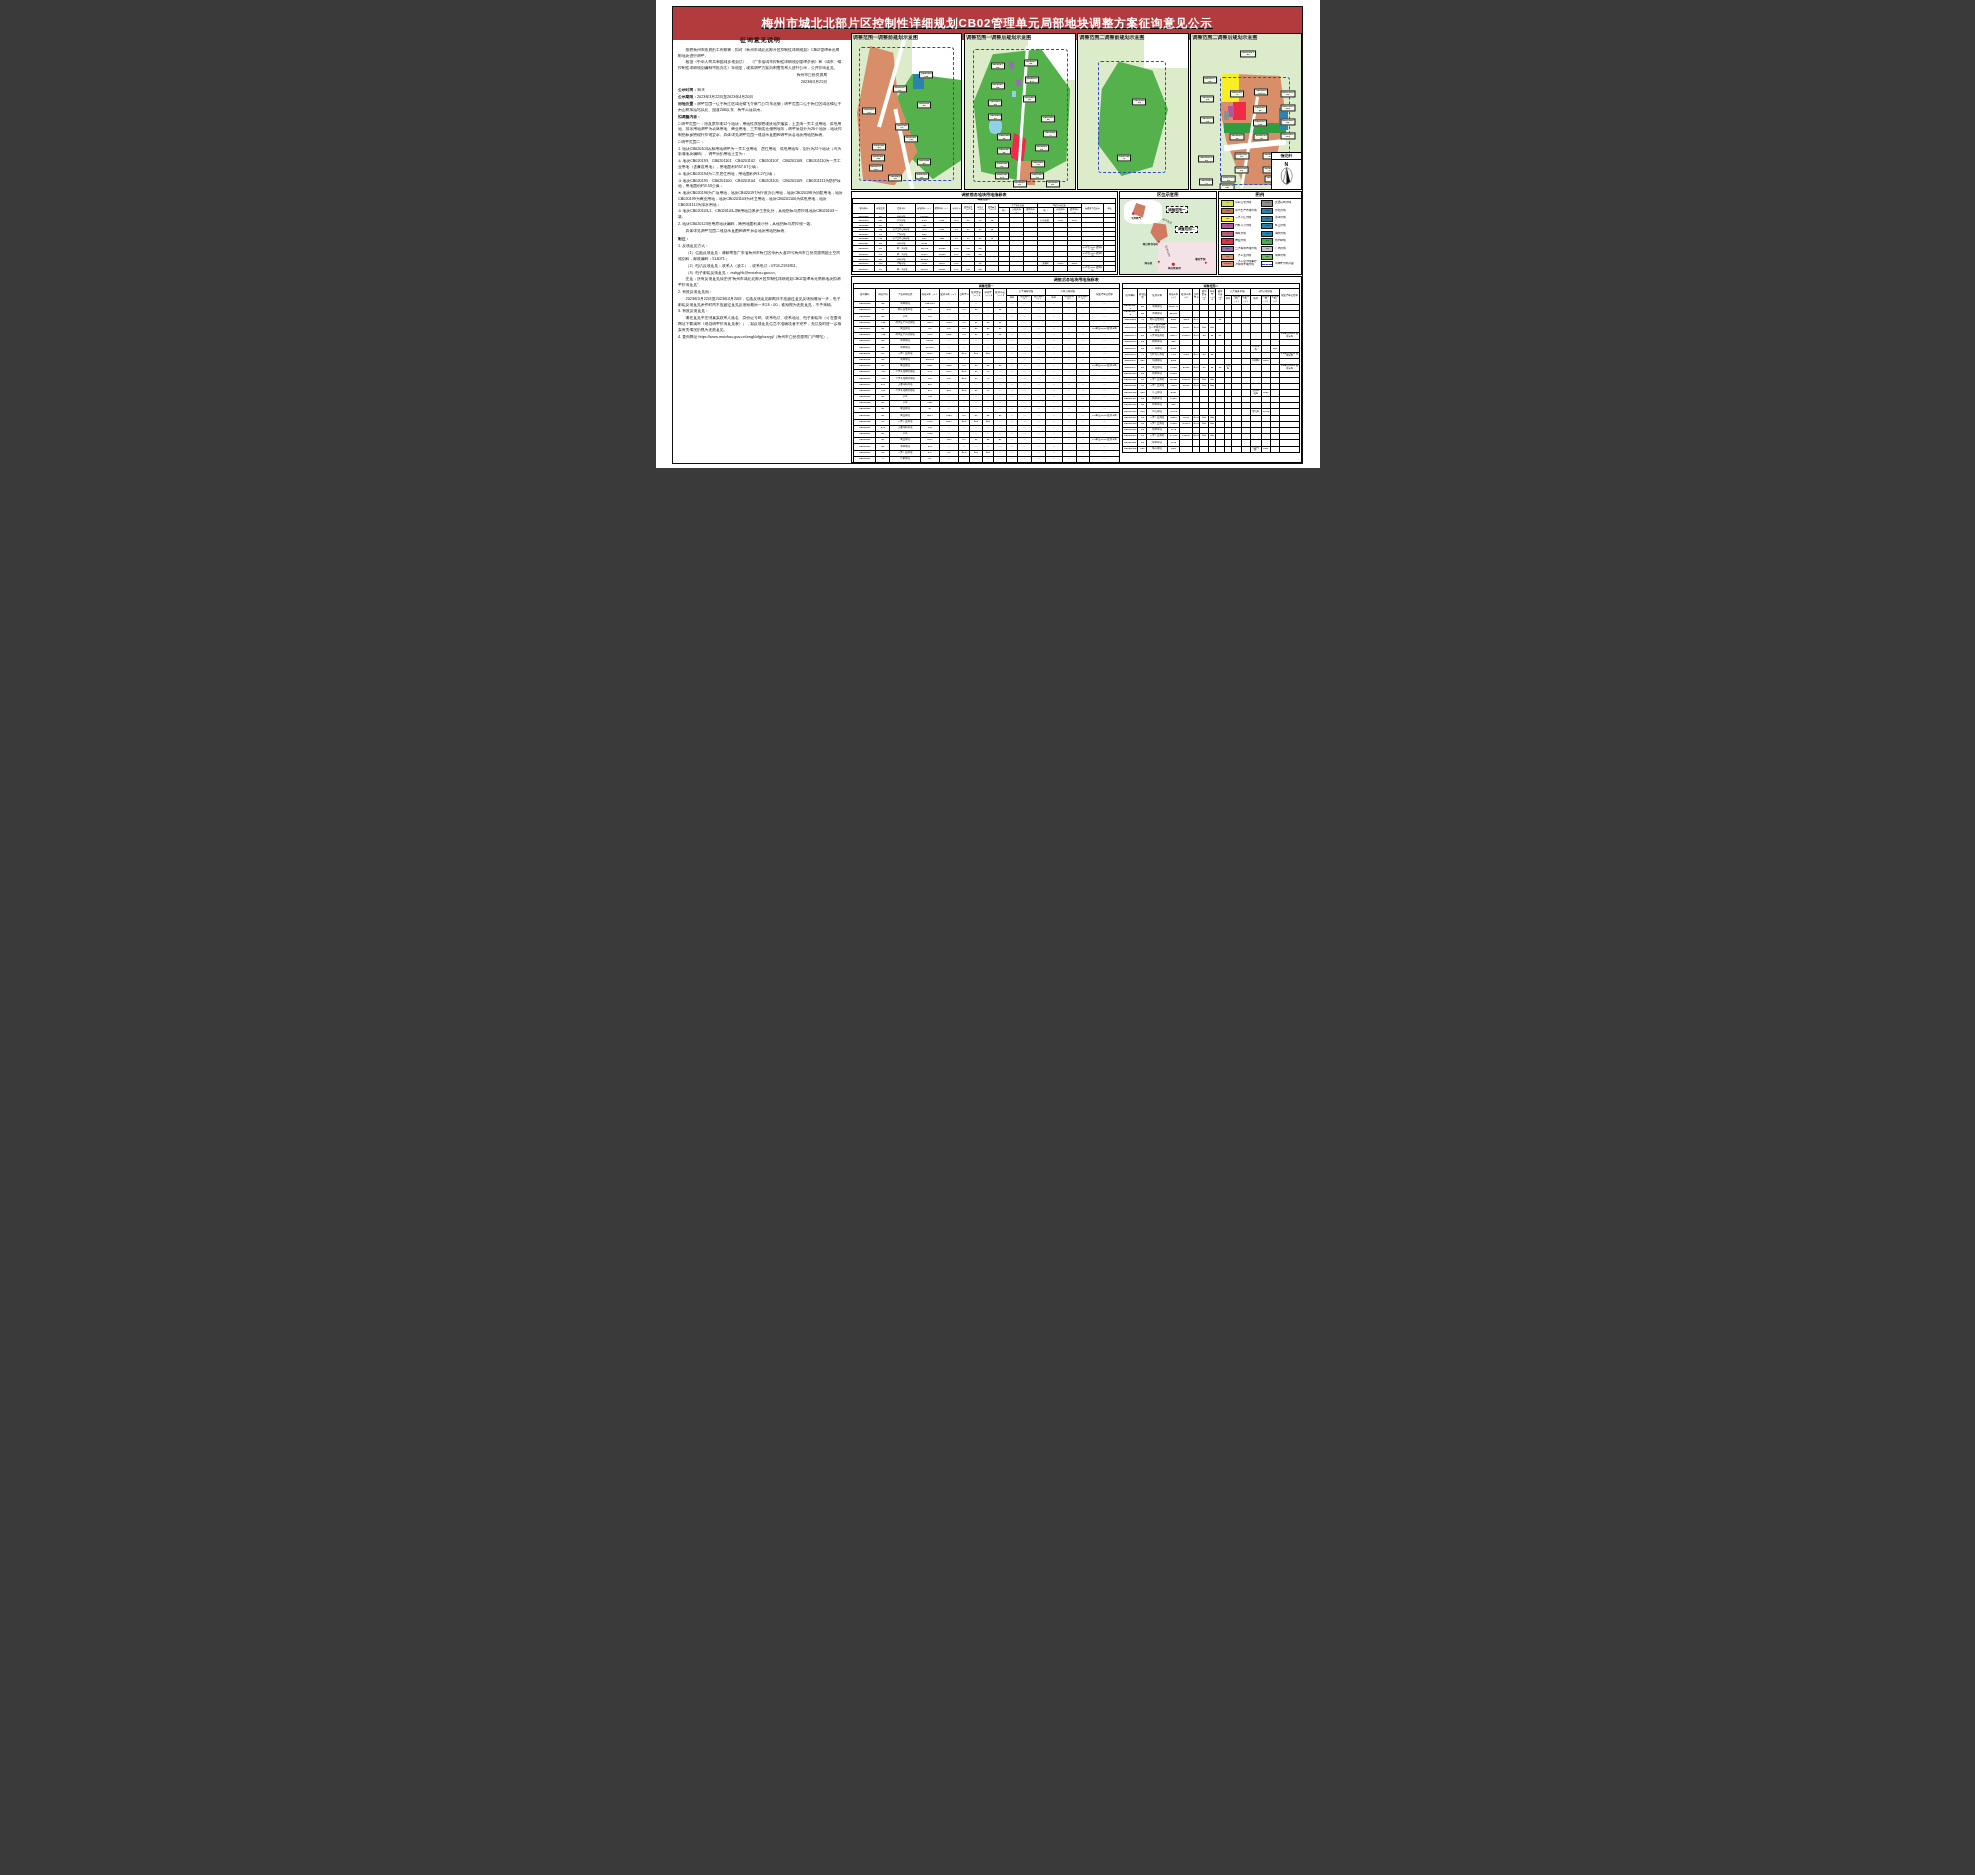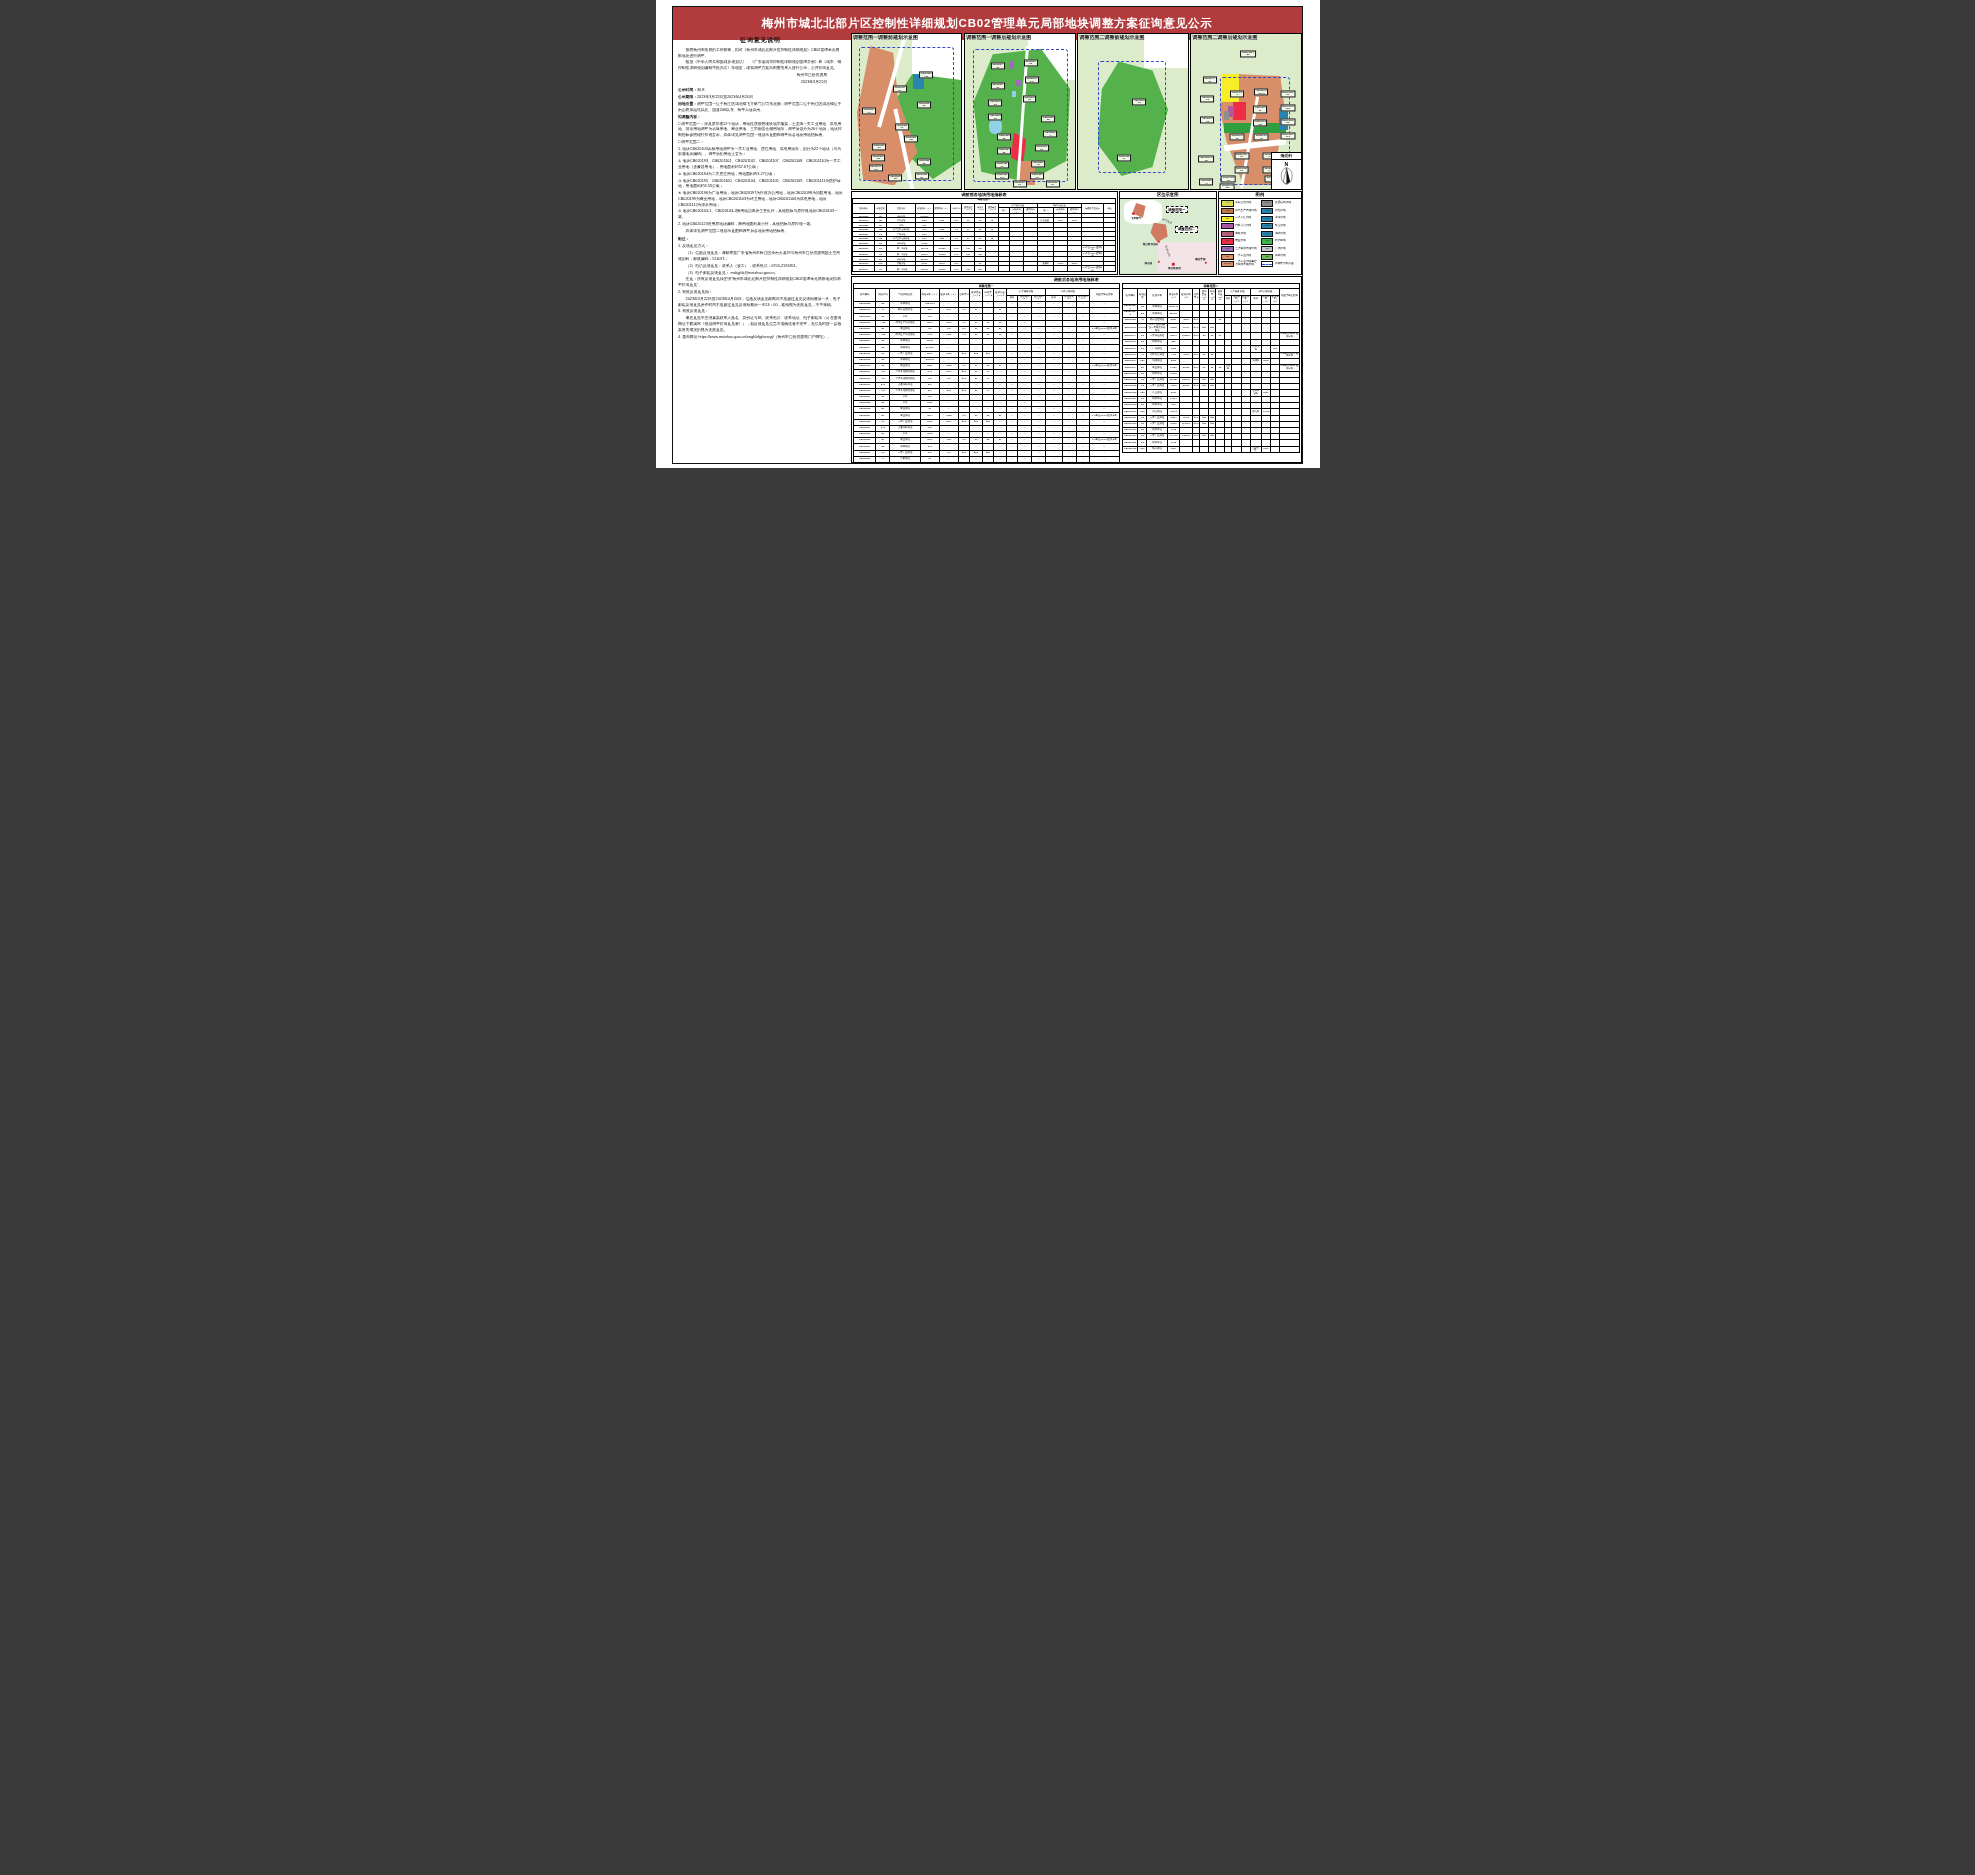--- a/index.html
+++ b/index.html
@@ -1,19 +1,19 @@
 <!DOCTYPE html>
 <html style="font-size:6.3px"><head>
 <meta charset="utf-8">
 <style>
   html,body{margin:0;padding:0;background:#3a3a3a;font-family:"Liberation Sans","DejaVu Sans",sans-serif;}
   .sheet{position:relative;width:664px;height:468px;background:#fff;margin:0 auto;overflow:hidden;}
   .frame{position:absolute;top:5.5px;left:16px;right:16.6px;bottom:4.3px;border:1.2px solid #111;}
   
-  .banner{position:absolute;top:0;left:0;right:0;height:33px;background:#b23b3e;display:flex;align-items:center;justify-content:center;}
+  .banner{position:absolute;top:0;left:0;right:0;height:33px;background:#b23b3e;display:flex;align-items:center;justify-content:center;text-decoration:underline;}
   .banner h1{margin:0;color:#fff;font-size:11.5px;letter-spacing:0.8px;font-weight:bold;white-space:nowrap;}
   
   .notice{position:absolute;top:26px;left:0;width:176px;bottom:0;padding:2.4px 5.5px 1.6px 5.5px;box-sizing:border-box;font-size:3.8px;line-height:1.5;color:#111;overflow:hidden;}
   .notice h2{text-align:center;font-size:6px;margin:0.8px 0 3.2px 0;letter-spacing:0.8px;}
   .notice p{margin:0 0 1.2px 0;}
   .ind{text-indent:2em;}
   .sig{text-align:right;padding-right:16px;}
   .bl{font-weight:bold;}
   .gap-top{margin-top:2.8px !important;}
   

